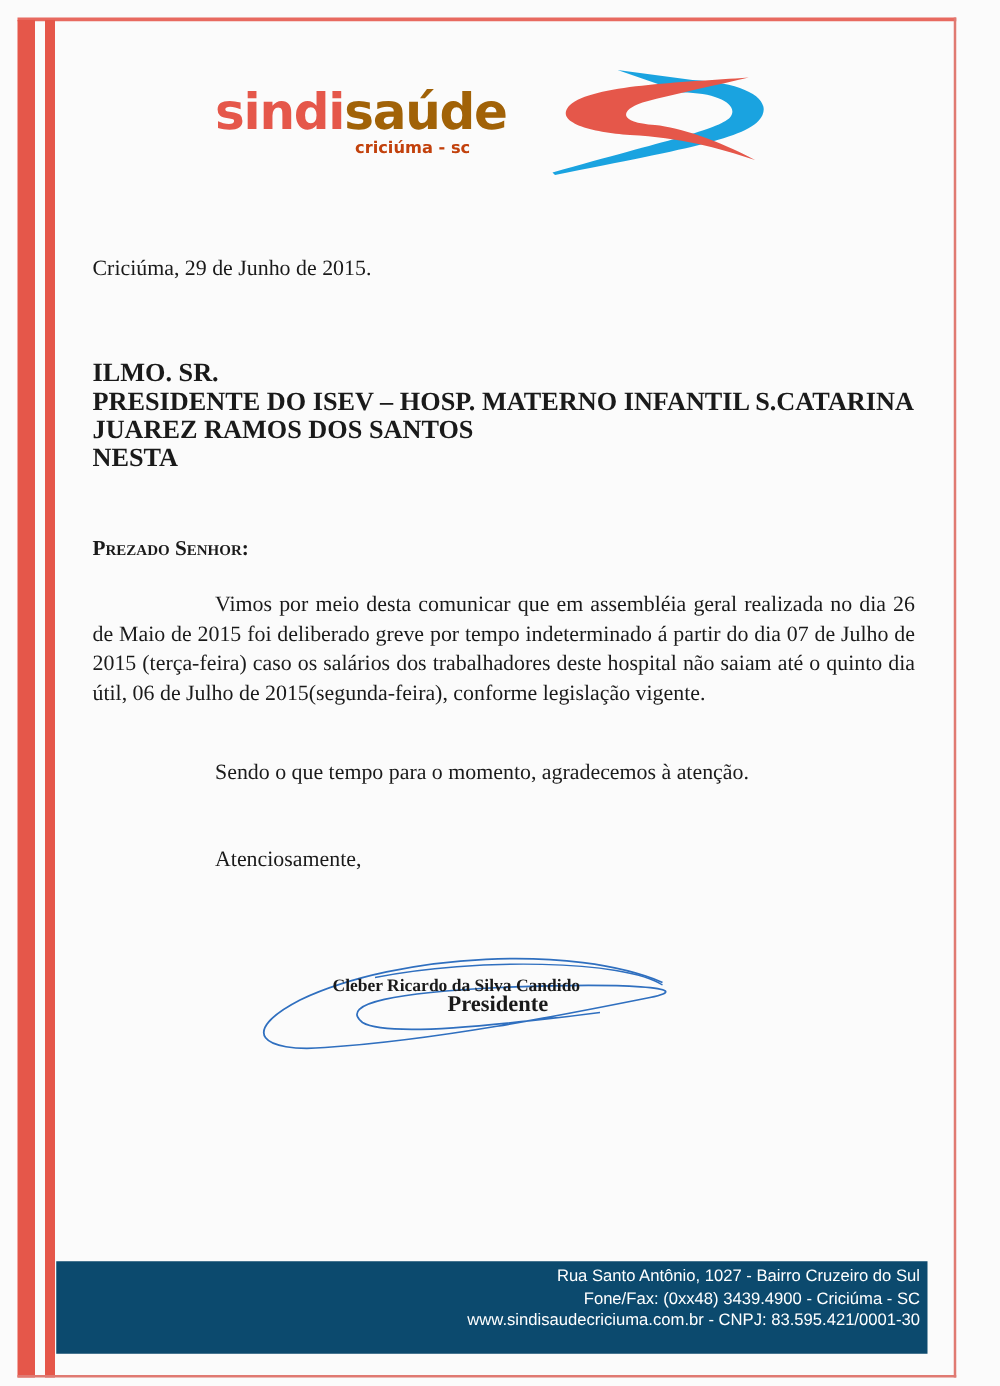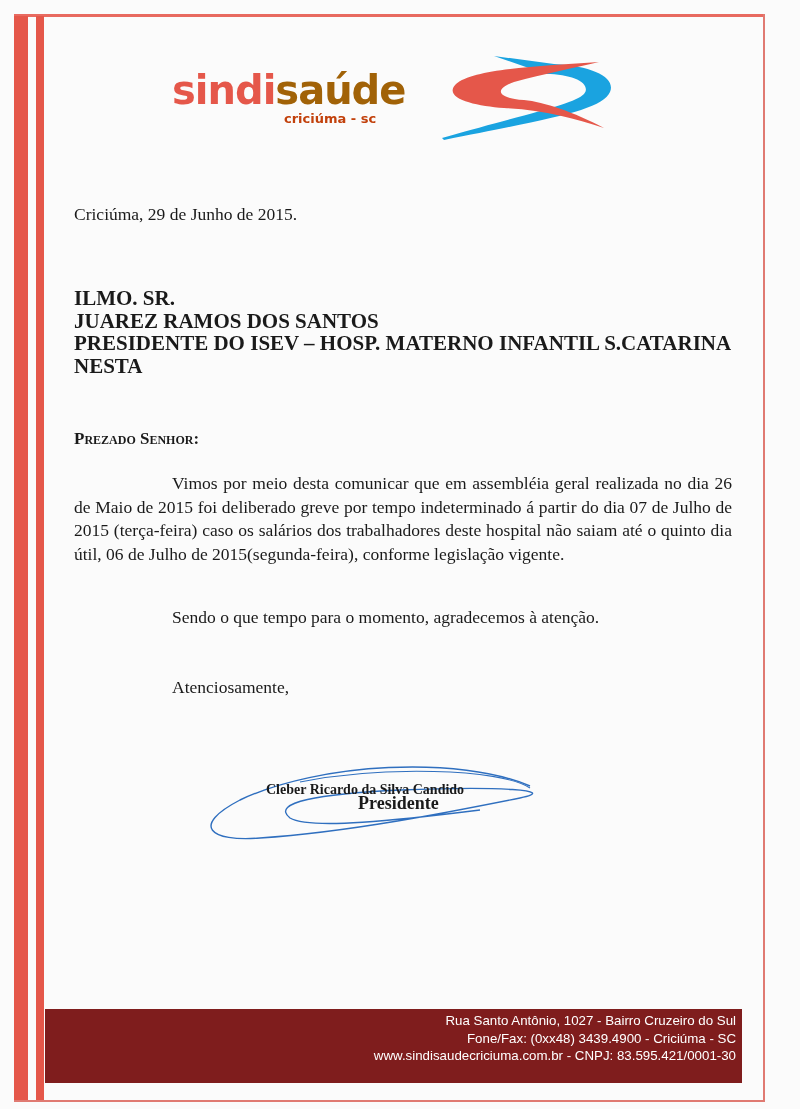--- a/index.html
+++ b/index.html
@@ -34,21 +34,21 @@
   .para .ind { display: inline-block; width: 98px; }
   .closing { left: 172px; top: 606px; }
   .regards { left: 172px; top: 676px; }
 
   
   .sig-svg { position: absolute; left: 200px; top: 760px; width: 380px; height: 90px; }
   .sig-name { position: absolute; left: 266px; top: 782px; font-weight: bold; font-size: 14px; white-space: nowrap; }
   .sig-title { position: absolute; left: 358px; top: 793px; font-weight: bold; font-size: 18px; white-space: nowrap; }
 
   
-  .footer { position: absolute; left: 45px; top: 1009px; width: 697px; height: 74px; background: #7f1d1d; }
+  .footer { position: absolute; left: 45px; top: 1009px; width: 697px; height: 74px; background: #0c4a6e; }
   .footer-lines { position: absolute; right: 6px; top: 3px; text-align: right; font-family: "Liberation Sans", sans-serif; font-size: 13.3px; line-height: 17.5px; color: #ffffff; }
   .footer-lines div { white-space: nowrap; }
 </style>
 </head>
 <body>
 
 <div class="frame-top"></div>
 <div class="bar-outer"></div>
 <div class="bar-inner"></div>
 <div class="frame-right"></div>
@@ -62,22 +62,22 @@
   <svg class="logo-swoosh" viewBox="0 0 180 90">
     <path d="M60 4 L120 12 C160 14 182 26 176 40 C168 58 120 66 10 88 L8 86 C100 60 140 52 150 42 C158 32 140 22 112 22 L60 4 Z" fill="#1aa3e0"></path>
     <path d="M165 10 C110 14 40 16 22 32 C8 46 40 54 70 56 C110 58 140 66 170 76 C140 60 110 50 90 48 C60 46 62 36 80 30 C110 22 140 16 165 10 Z" fill="#e5574a"></path>
   </svg>
 </div>
 
 <div class="txt date">Criciúma, 29 de Junho de 2015.</div>
 
 <div class="txt addr">
   <div>ILMO. SR.</div>
+  <div>PRESIDENTE DO ISEV – HOSP. MATERNO INFANTIL S.CATARINA</div>
   <div>JUAREZ RAMOS DOS SANTOS</div>
-  <div>PRESIDENTE DO ISEV – HOSP. MATERNO INFANTIL S.CATARINA</div>
   <div>NESTA</div>
 </div>
 
 <div class="txt salut">Prezado Senhor:</div>
 
 <div class="para"><span class="ind"></span><span>Vimos por meio desta comunicar que em assembléia geral realizada no dia 26 de Maio de 2015 foi deliberado greve por tempo indeterminado á partir do dia 07 de Julho de 2015 (terça-feira) caso os salários dos trabalhadores deste hospital não saiam até o quinto dia útil, 06 de Julho de 2015(segunda-feira), conforme legislação vigente.</span></div>
 
 <div class="txt closing">Sendo o que tempo para o momento, agradecemos à atenção.</div>
 <div class="txt regards">Atenciosamente,</div>
 

